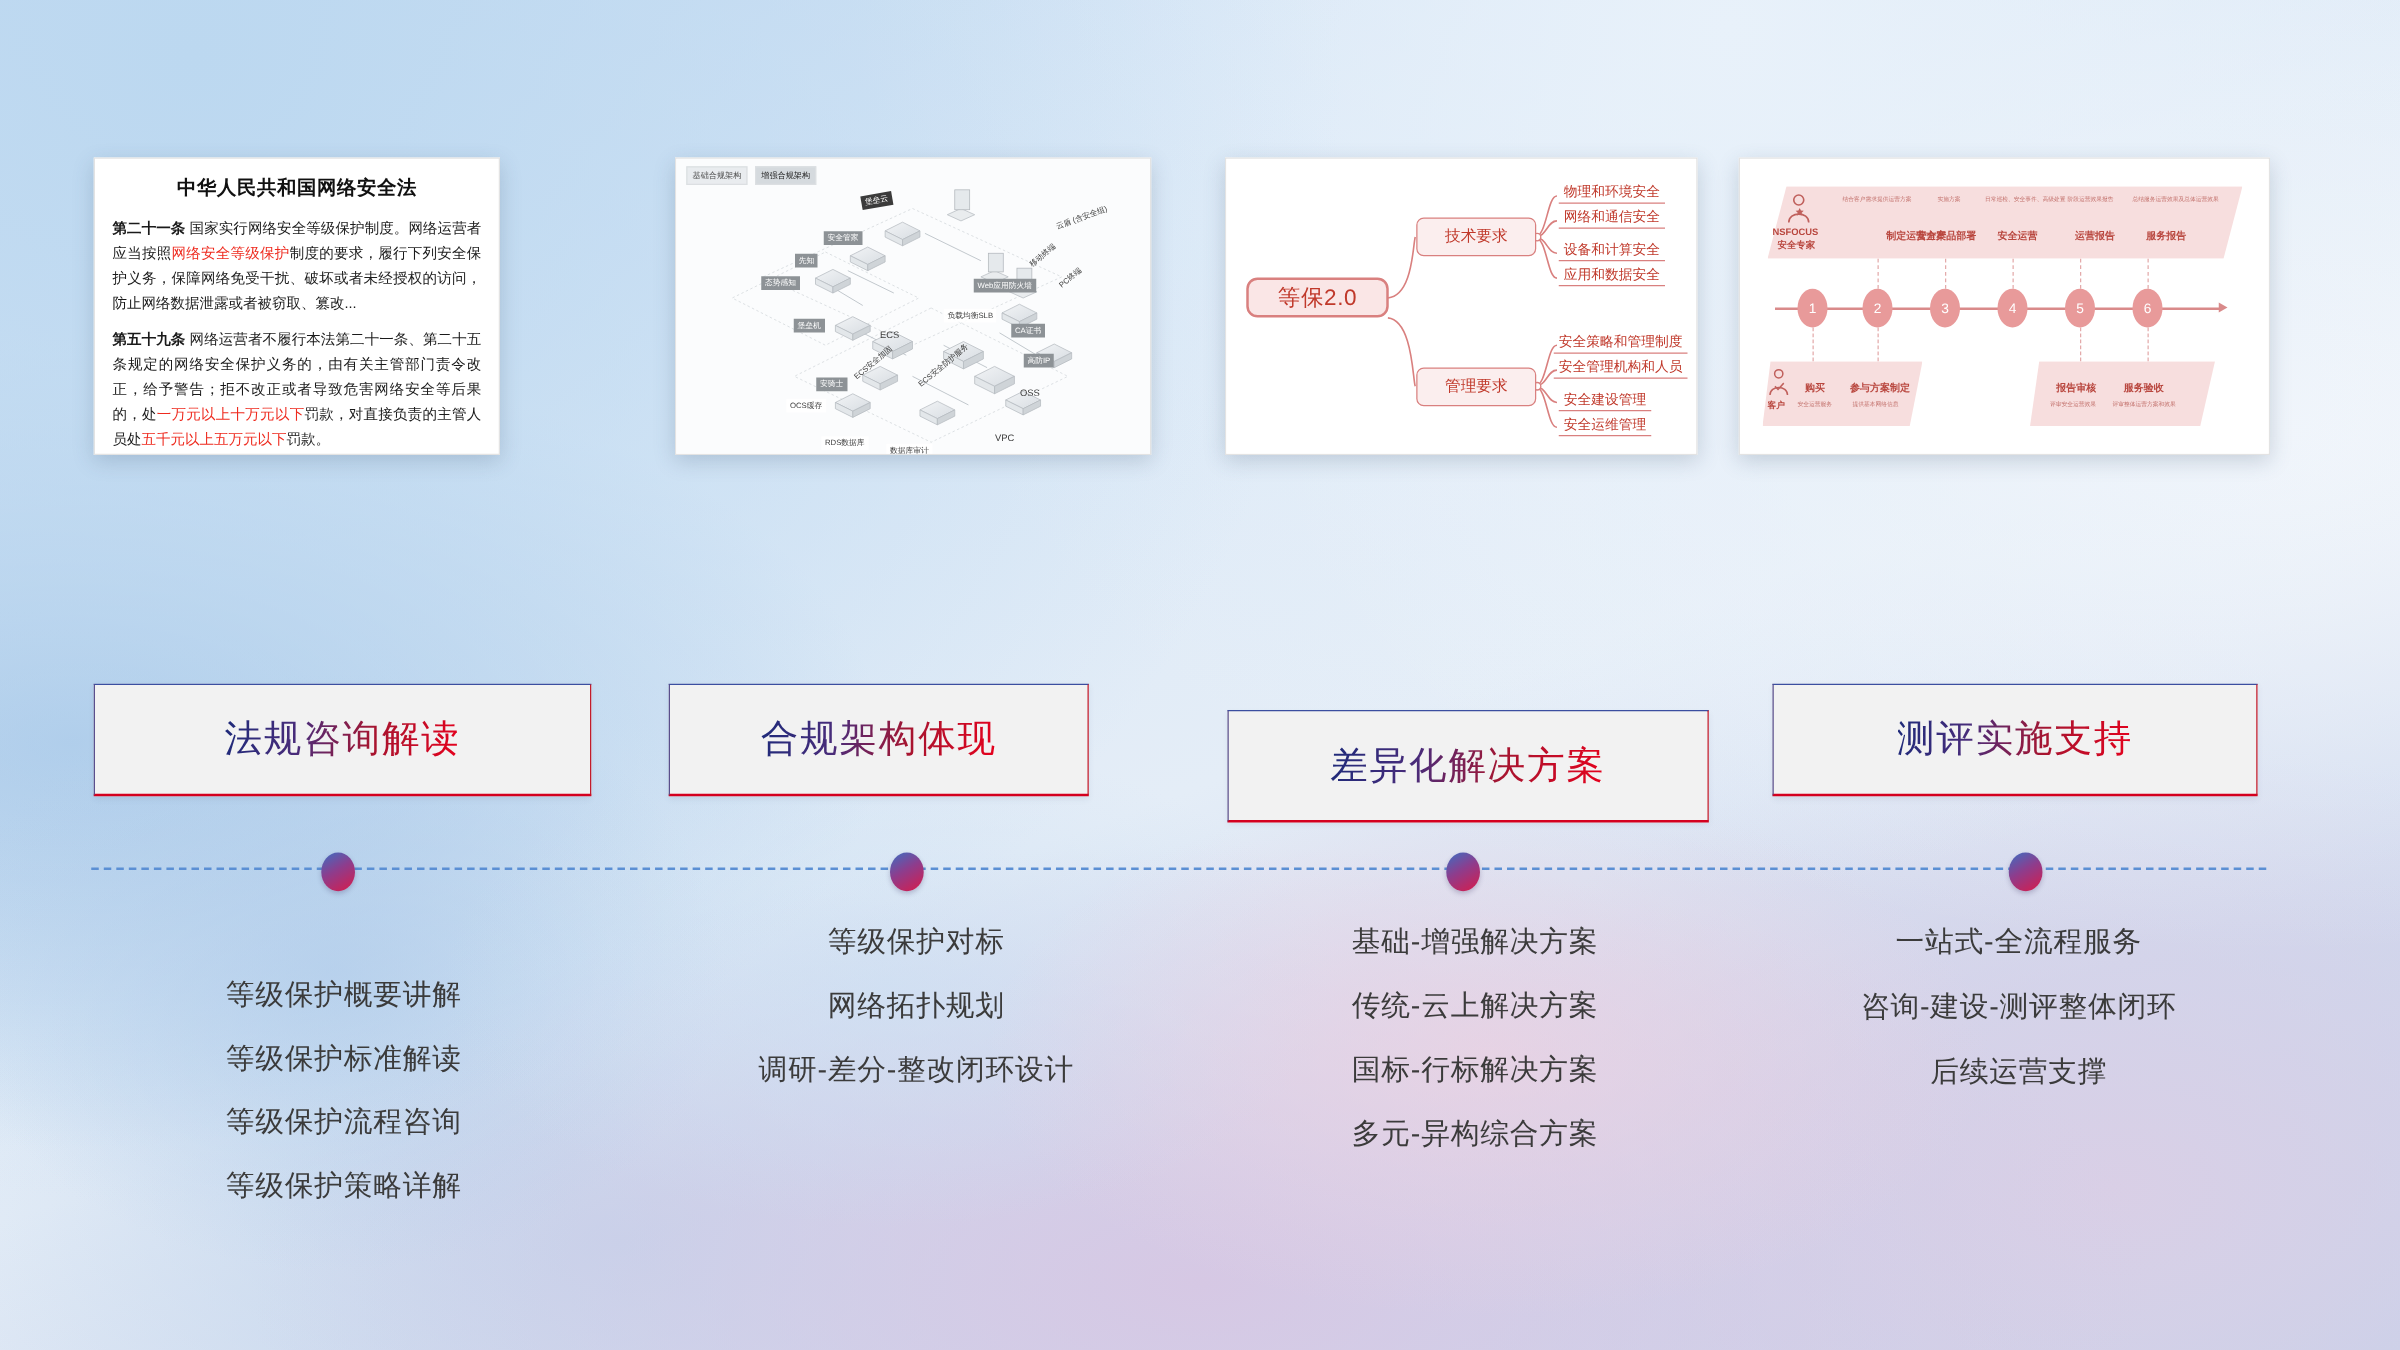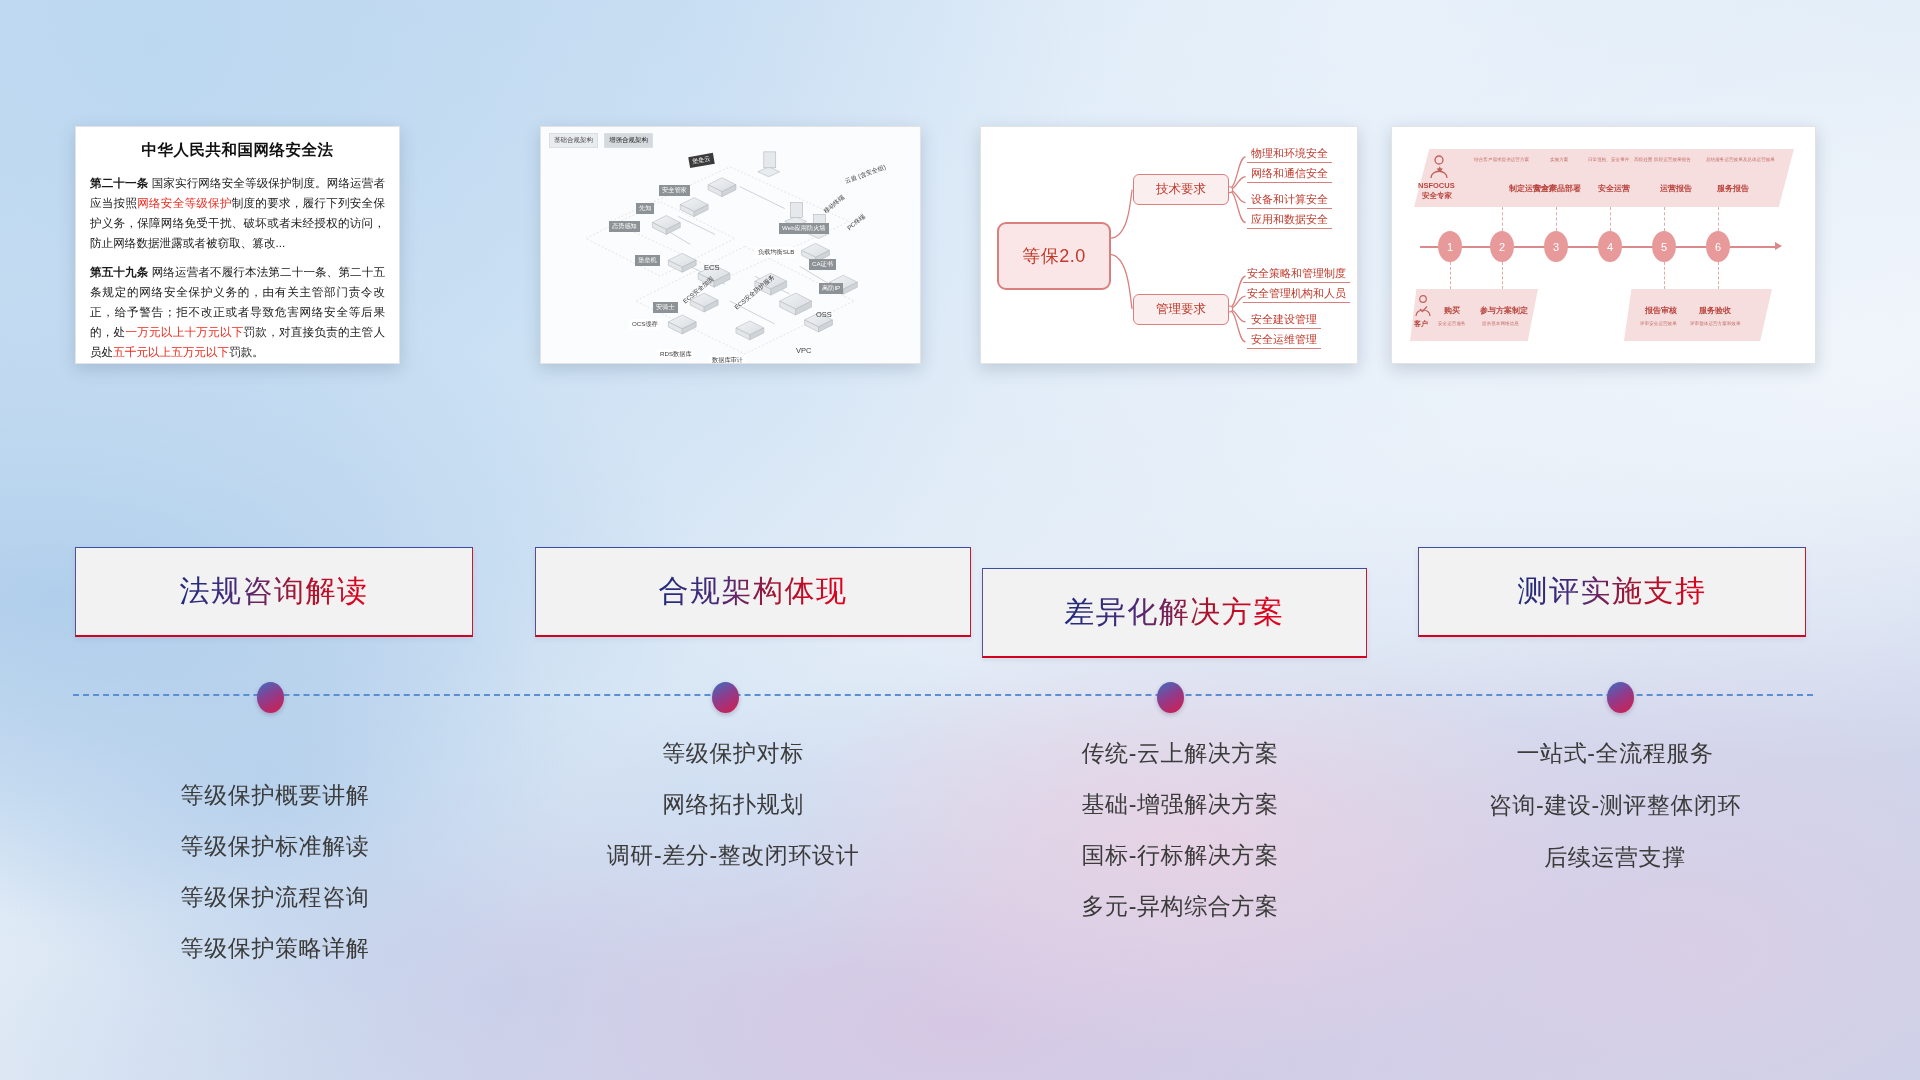--- a/index.html
+++ b/index.html
@@ -72,21 +72,21 @@
     position: absolute; font-size: 6.2px; color: #3c3c3c; white-space: nowrap;
     background: rgba(255,255,255,.85); padding: 1px 3px; z-index: 3;
   }
   .node-label.dark { background: #8d9296; color: #fff; }
   .node-label.black { background: #3b3b3b; color: #fff; }
   .node-label.plain { background: transparent; }
 
   
   .mind { position: relative; width: 100%; height: 100%; background: #fff; }
   .mind-root {
-    position: absolute; left: 16px; top: 95px; width: 114px; height: 68px;
+    position: absolute; left: 16px; top: 95px; width: 114px; height: 32px;
     background: #fae6e6; border: 2.2px solid #d9807f; border-radius: 9px;
     display: flex; align-items: center; justify-content: center;
     font-size: 18px; color: #c0392b; letter-spacing: .5px;
   }
   .mind-cat {
     position: absolute; width: 96px; height: 31px;
     background: #fbeeee; border: 1.4px solid #d9807f; border-radius: 6px;
     display: flex; align-items: center; justify-content: center;
     font-size: 12.5px; color: #c0392b;
   }
@@ -137,21 +137,21 @@
     display: flex; align-items: center; justify-content: center;
     box-shadow: 0 2px 5px rgba(70,90,120,.10);
   }
   .head-box .txt {
     font-size: 30px; font-weight: 500; letter-spacing: 1.5px;
     background: linear-gradient(100deg, #1d2a7a 0%, #4a2c7a 32%, #a61530 62%, #e8001c 100%);
     -webkit-background-clip: text; background-clip: text;
     -webkit-text-fill-color: transparent; color: transparent;
   }
   .hb-0 { left: 75px;   width: 398px; }
-  .hb-1 { left: 535px;  width: 436px; text-align: center; }
+  .hb-1 { left: 535px;  width: 336px; text-align: center; }
   .hb-2 { left: 982px;  width: 385px; margin-top: 21px; }
   .hb-3 { left: 1418px; width: 388px; }
 
   
   .timeline { position: absolute; left: 0; top: 682px; width: 1920px; height: 40px; }
   .timeline-line {
     position: absolute; left: 73px; top: 12px; width: 1740px; height: 0;
     border-top: 2.5px dashed #5b8fd4;
   }
   .tl-dot {
@@ -453,22 +453,22 @@
     <div class="item">等级保护标准解读</div>
     <div class="item">等级保护流程咨询</div>
     <div class="item">等级保护策略详解</div>
   </div>
   <div class="list-col lc-1">
     <div class="item">等级保护对标</div>
     <div class="item">网络拓扑规划</div>
     <div class="item">调研-差分-整改闭环设计</div>
   </div>
   <div class="list-col lc-2">
+    <div class="item">基础-增强解决方案</div>
     <div class="item">传统-云上解决方案</div>
-    <div class="item">基础-增强解决方案</div>
     <div class="item">国标-行标解决方案</div>
     <div class="item">多元-异构综合方案</div>
   </div>
   <div class="list-col lc-3">
     <div class="item">一站式-全流程服务</div>
     <div class="item">咨询-建设-测评整体闭环</div>
     <div class="item">后续运营支撑</div>
   </div>
 </div>
 

